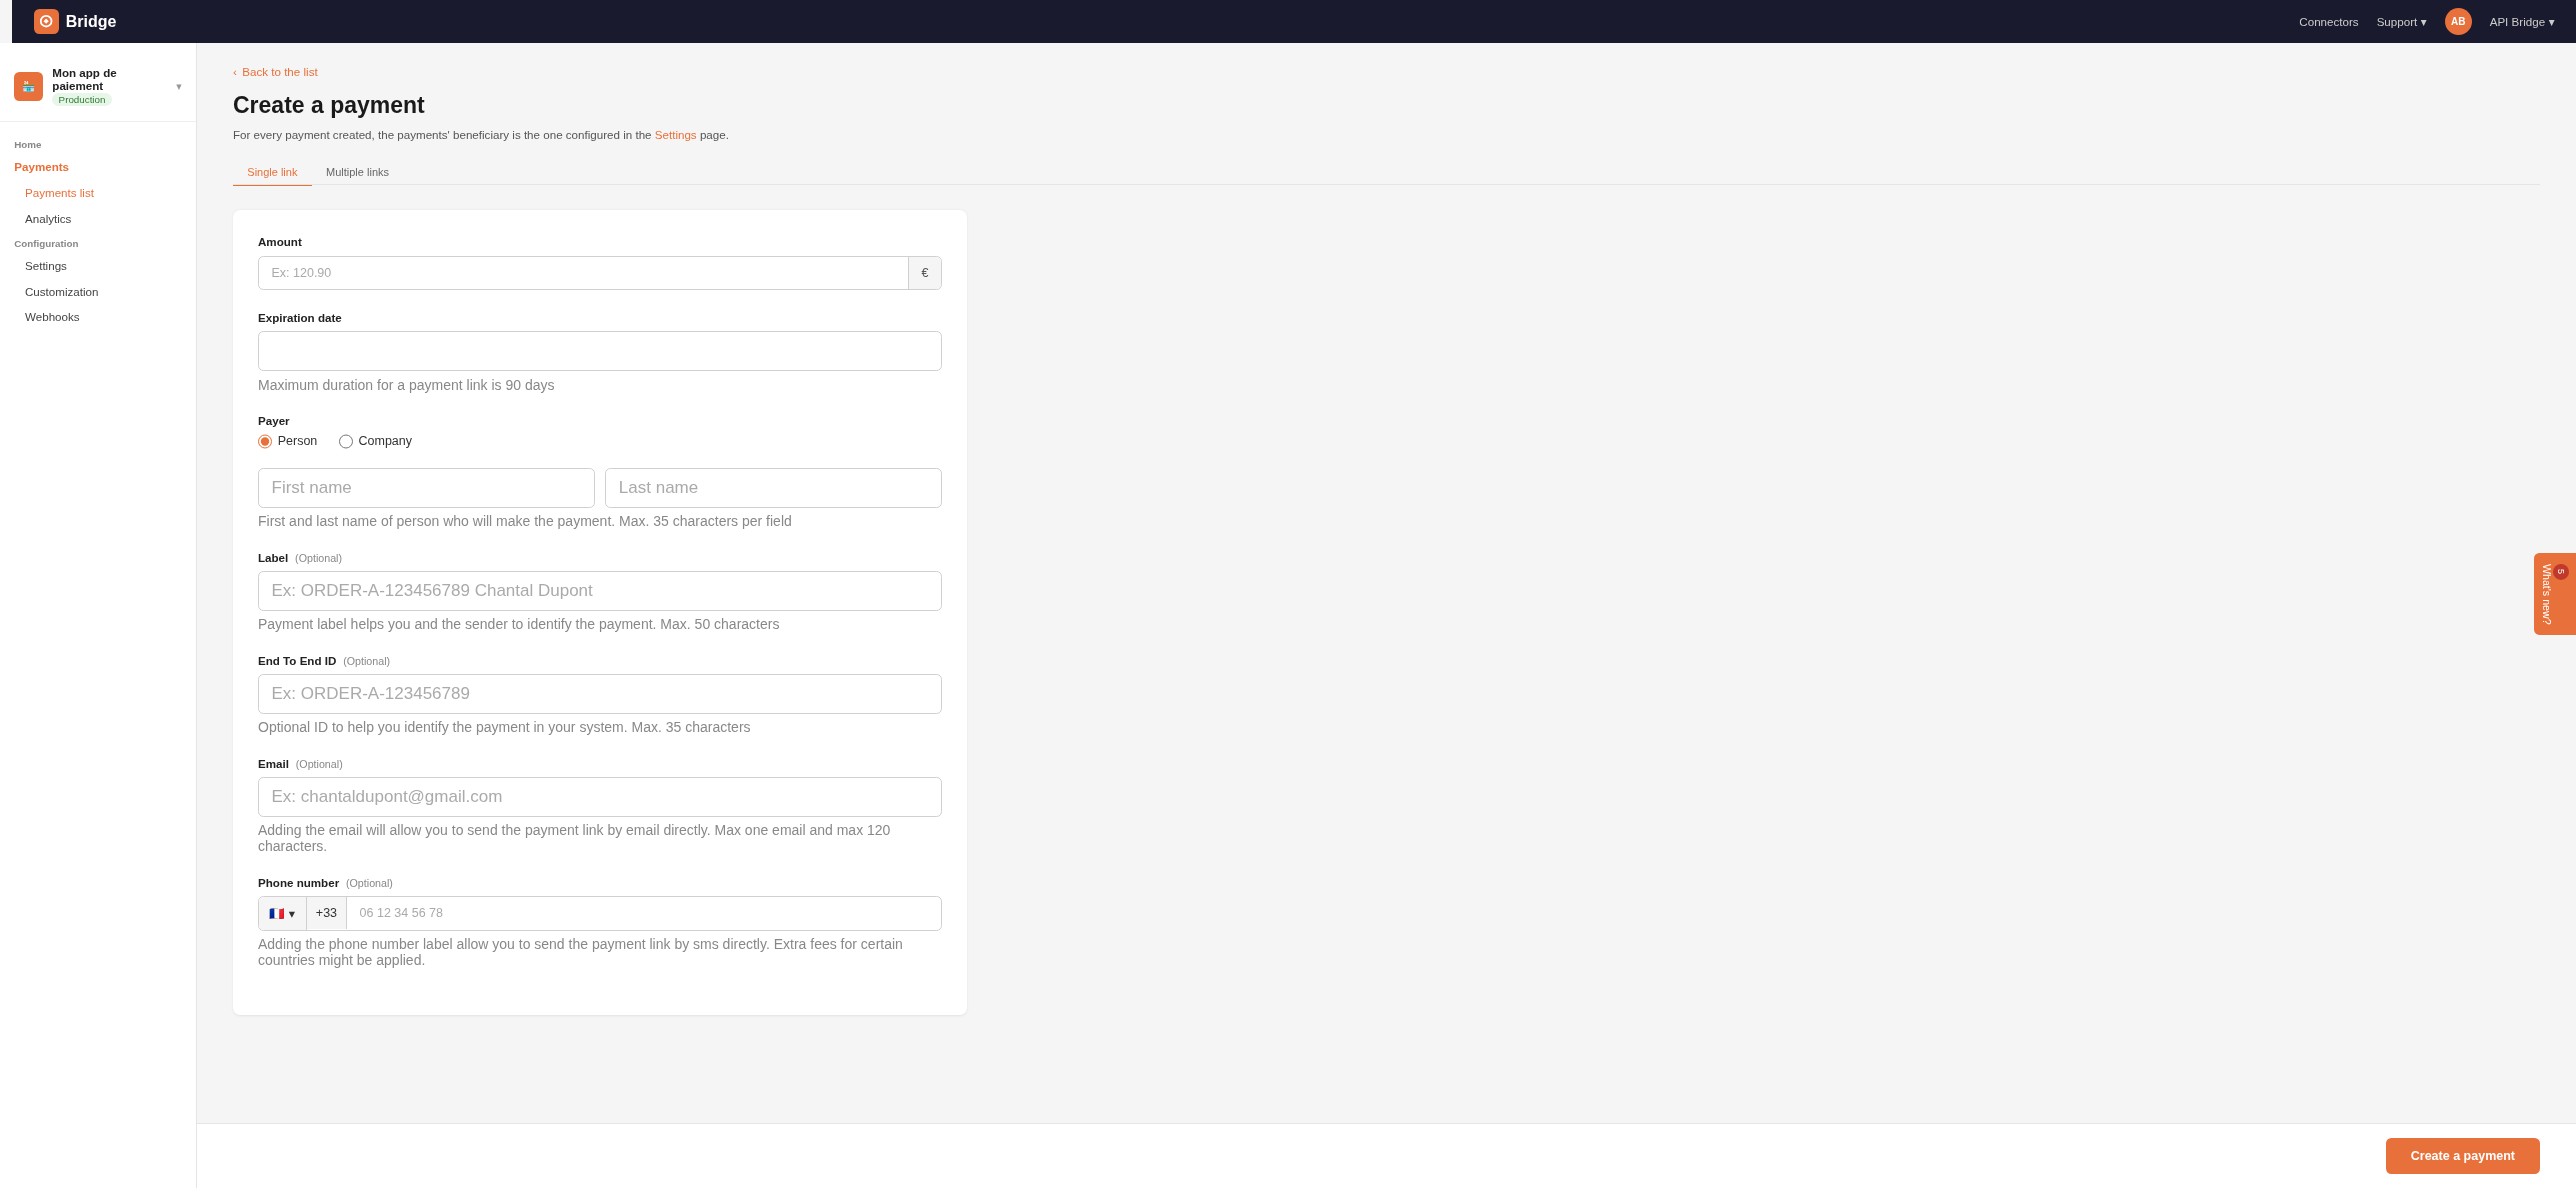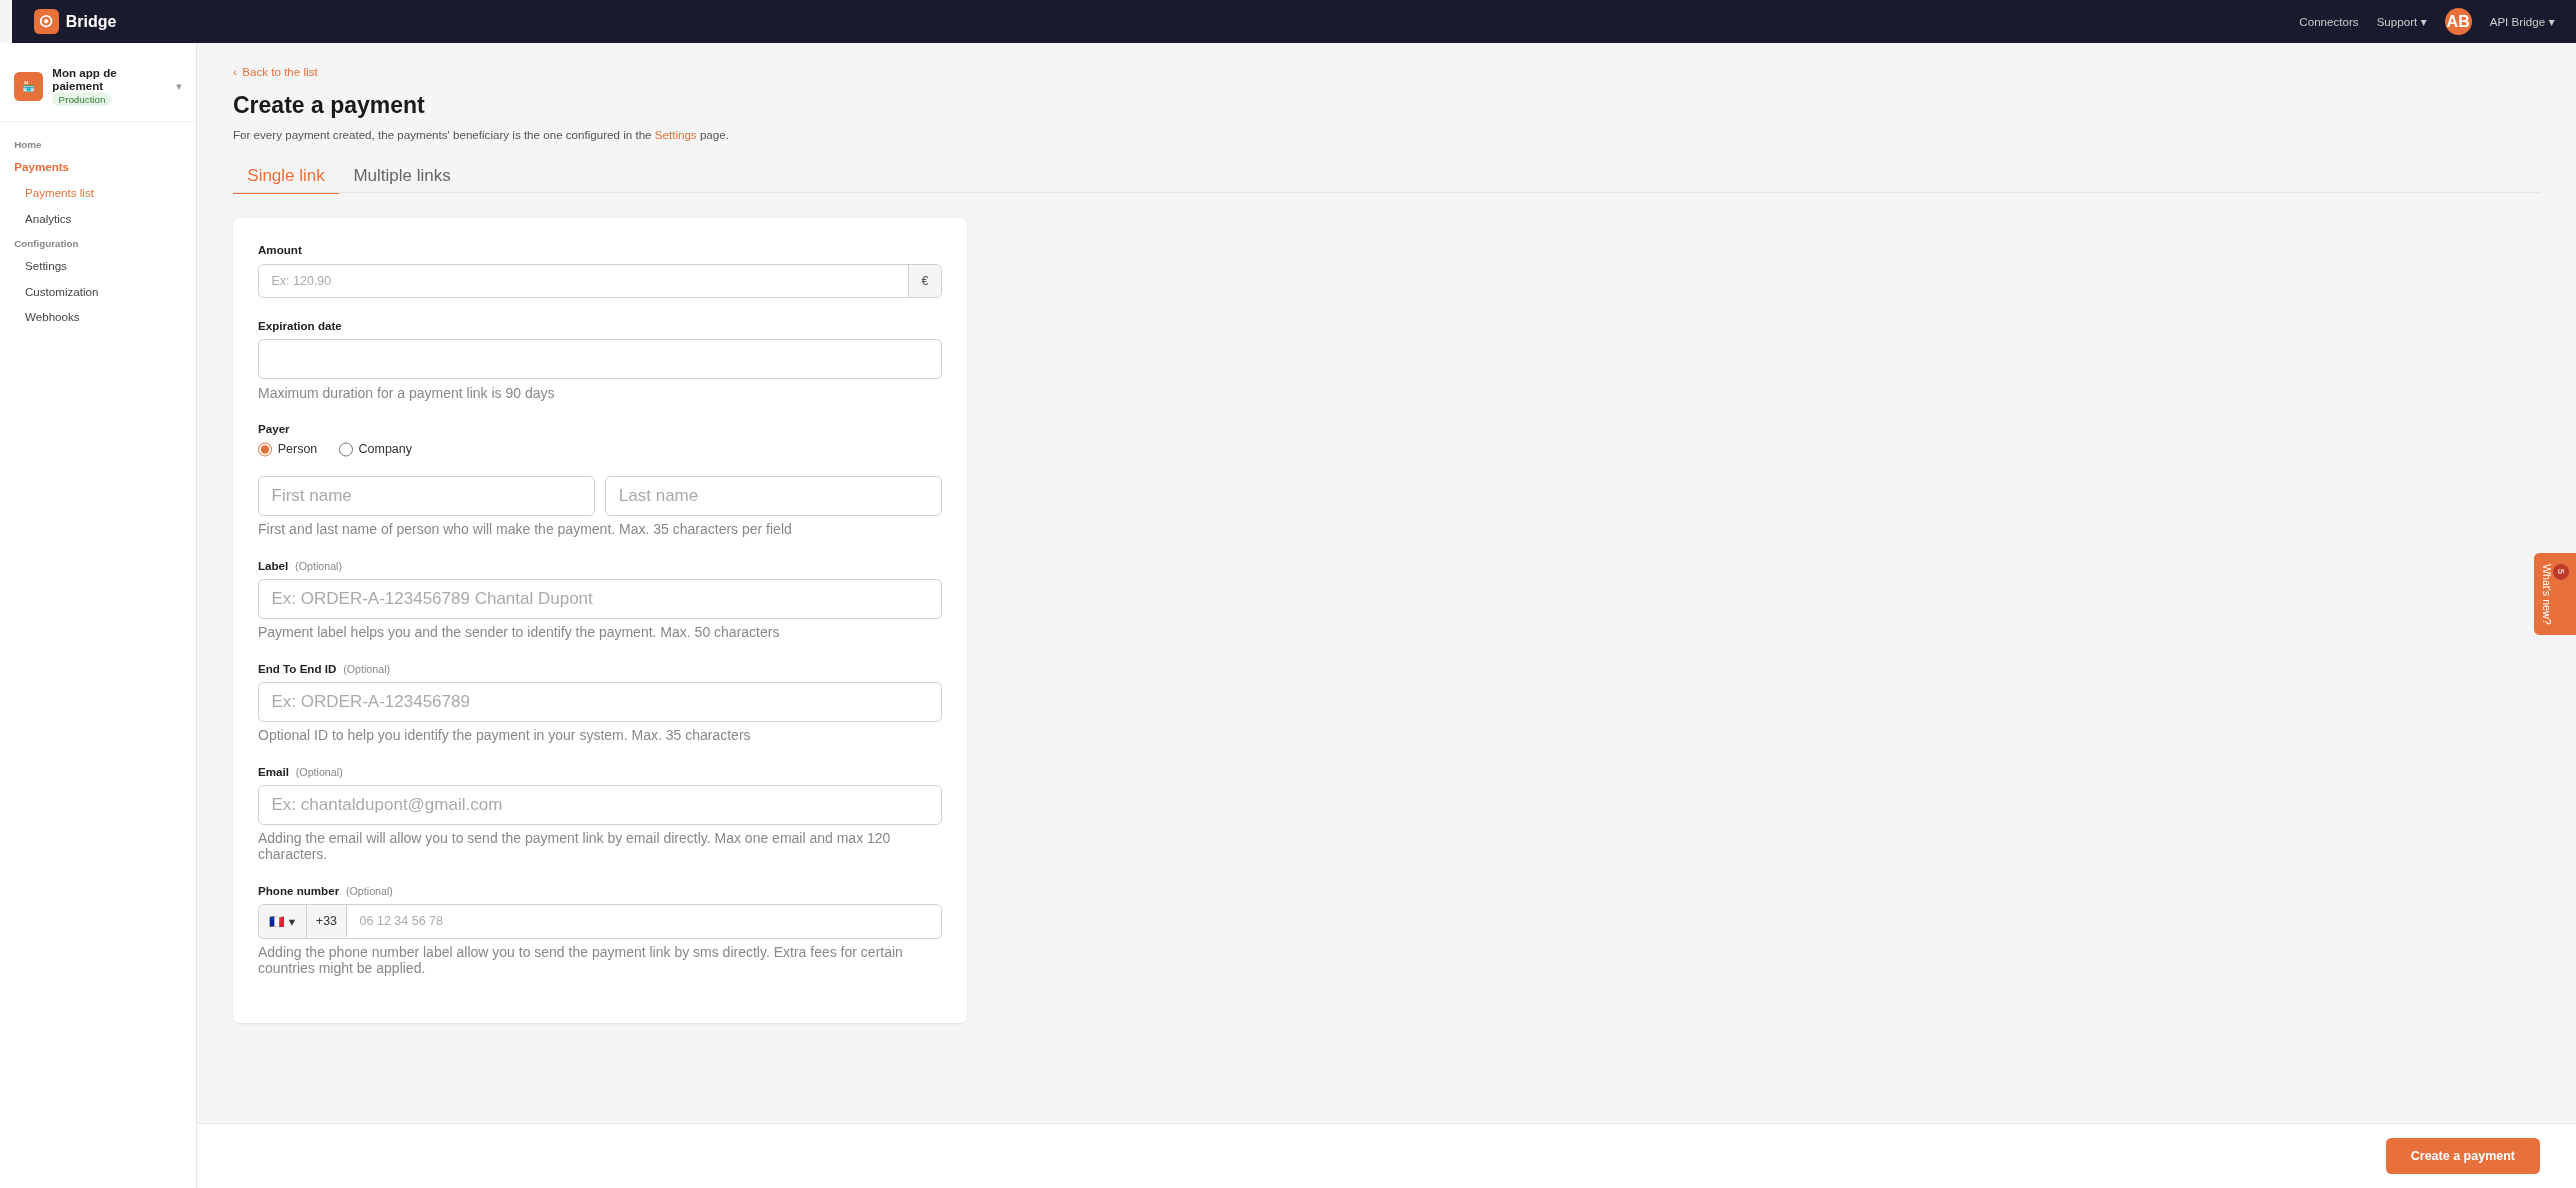--- a/index.html
+++ b/index.html
@@ -45,21 +45,21 @@
     }
     .support-btn {
       display: flex; align-items: center; gap: 3.6px;
       color: #ccc; font-size: 11.6px; cursor: pointer;
     }
     .user-avatar {
       width: 27px; height: 27px;
       background: #e8703a;
       border-radius: 50%;
       display: flex; align-items: center; justify-content: center;
-      color: white; font-size: 16px; font-weight: bold;
+      color: white; font-size: 10px; font-weight: bold;
     }
     .user-name {
       color: #ccc; font-size: 11.6px; cursor: pointer;
       display: flex; align-items: center; gap: 3.6px;
     }
 
     
     .layout {
       display: flex;
       margin-top: 43px;
@@ -167,21 +167,21 @@
 
     
     .tabs {
       display: flex;
       gap: 0;
       border-bottom: 1.8px solid #e5e5e5;
       margin-bottom: 25px;
     }
     .tab {
       padding: 7.2px 14.3px;
-      font-size: 17px;
+      font-size: 11px;
       cursor: pointer;
       color: #666;
       border-bottom: 1.8px solid transparent;
       margin-bottom: -1.8px;
       text-decoration: none;
     }
     .tab.active {
       color: #e8703a;
       border-bottom: 1.8px solid #e8703a;
       font-weight: 500;

